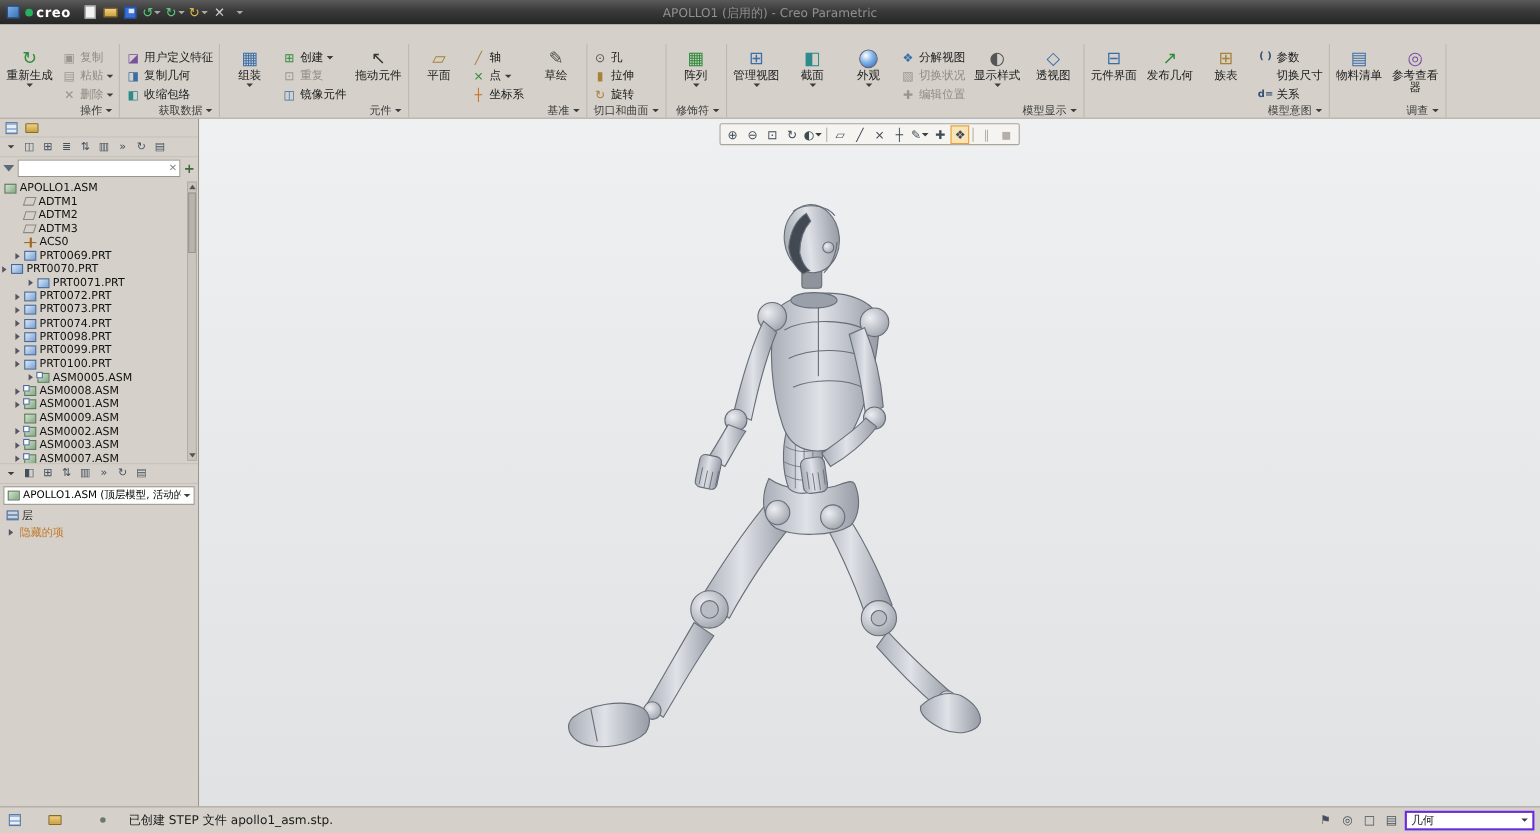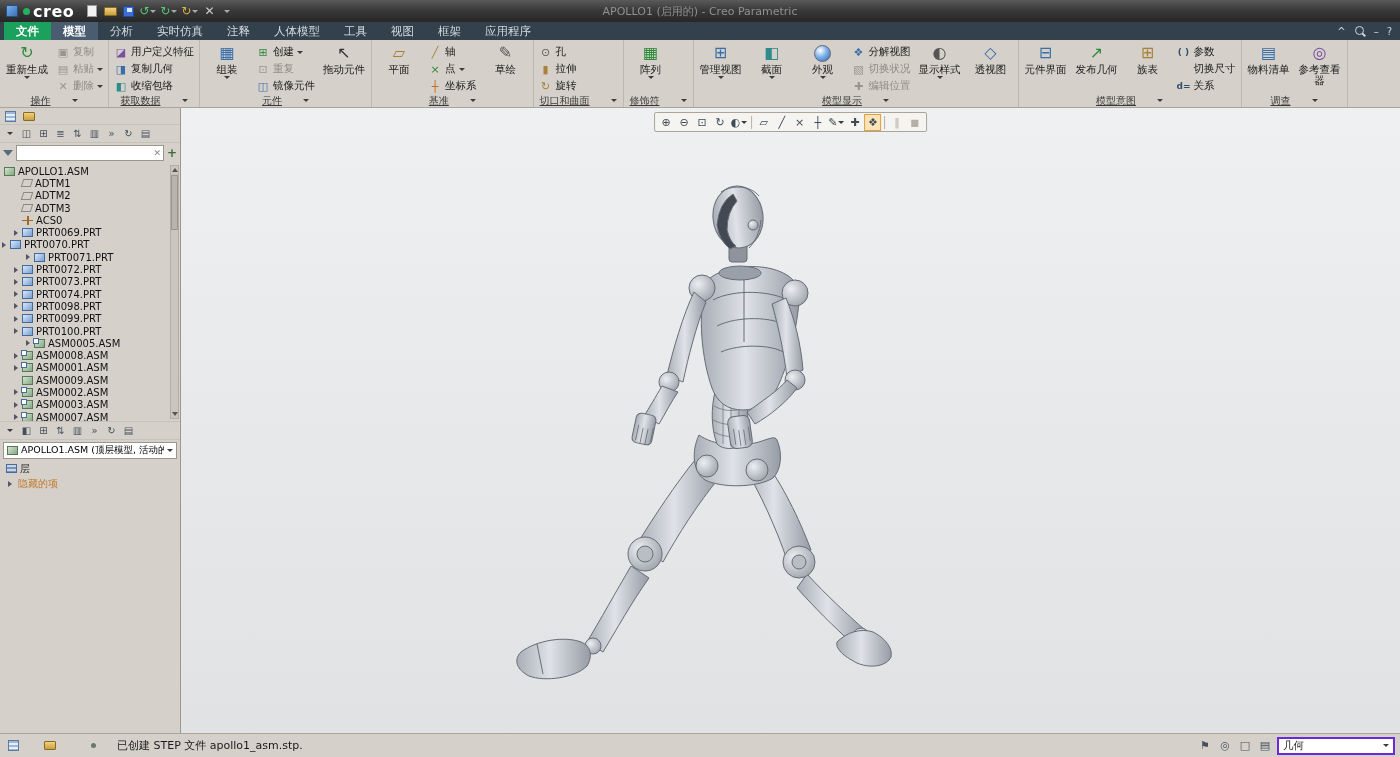--- a/index.html
+++ b/index.html
@@ -2,21 +2,21 @@
 <html><head>
 <meta charset="utf-8">
 <style>
 *{margin:0;padding:0;box-sizing:border-box;font-family:"DejaVu Sans","Liberation Sans",sans-serif;}
 html,body{width:1400px;height:757px;overflow:hidden;background:#d5d1ca;}
 .app{position:relative;width:1400px;height:757px;}
 
 
 .titlebar{position:absolute;top:0;left:0;right:0;height:22px;background:linear-gradient(#5a5a5a,#3a3a3a 45%,#262626);display:flex;align-items:center;padding:0 6px;gap:5px;z-index:5;}
 .appico{width:12px;height:12px;background:linear-gradient(135deg,#7ab0e8,#3a70b8);border:1px solid #26507e;flex:none;}
-.brand{color:#fff;font-size:16px;font-weight:bold;letter-spacing:.5px;display:flex;align-items:center;gap:3px;}
+.brand{color:#fff;font-size:12px;font-weight:bold;letter-spacing:.5px;display:flex;align-items:center;gap:3px;}
 .brandmark{width:7px;height:7px;border-radius:50%;background:#27b05f;display:inline-block;}
 .qat{display:flex;align-items:center;gap:4px;margin-left:6px;z-index:2;}
 .qi{height:16px;min-width:14px;display:flex;align-items:center;justify-content:center;font-size:12px;color:#cfcfcf;gap:1px;}
 .qi-new{width:10px;height:12px;background:#f2f2f2;border:1px solid #999;}
 .qi-open{width:13px;height:9px;background:linear-gradient(#f0d080,#caa040);border:1px solid #8a6a20;border-radius:1px;}
 .qi-save{width:11px;height:11px;background:#3a6fd8;border:1px solid #234a9a;position:relative;}
 .qi-save::before{content:'';position:absolute;top:1px;left:3px;width:5px;height:4px;background:#dce6f8;}
 .g-green{color:#58c878;}
 .title-text{position:absolute;left:0;right:0;text-align:center;color:#909090;font-size:11px;pointer-events:none;}
 
@@ -27,21 +27,21 @@
 .tab.active{background:#4a5d70;color:#fff;font-weight:bold;}
 .tab-controls{margin-left:auto;display:flex;align-items:center;gap:8px;padding-right:8px;color:#cfd6dc;font-size:10px;}
 .mag{width:12px;height:12px;position:relative;display:inline-block;}
 .mag::before{content:'';position:absolute;left:1px;top:1px;width:7px;height:7px;border:1.5px solid #cfd6dc;border-radius:50%;}
 .mag::after{content:'';position:absolute;left:8.5px;top:8.5px;width:4px;height:1.5px;background:#cfd6dc;transform:rotate(45deg);}
 
 
 .ribbon{position:absolute;top:40px;left:0;right:0;height:68px;background:#d5d1ca;border-bottom:1px solid #a9a49c;display:flex;}
 .rgroup{display:flex;flex-direction:column;border-right:1px solid #bdb9b1;padding:1px 2px 0;}
 .rbody{flex:1;display:flex;align-items:stretch;gap:1px;}
-.rlabel{height:13px;font-size:10px;color:#3c3c3c;display:flex;align-items:center;justify-content:center;gap:21px;white-space:nowrap;padding:0 4px;text-decoration:underline;}
+.rlabel{height:13px;font-size:10px;color:#3c3c3c;display:flex;align-items:center;justify-content:flex-end;gap:3px;white-space:nowrap;padding:0 4px;}
 .bigbtn{width:50px;display:flex;flex-direction:column;align-items:center;padding-top:2px;gap:1px;font-size:10.5px;color:#1a1a1a;text-align:center;line-height:11px;cursor:default;}
 .bigbtn .blabel{width:100%;word-break:break-all;}
 .bico{width:22px;height:20px;font-size:16px;display:flex;align-items:center;justify-content:center;line-height:1;}
 .smallcol{display:flex;flex-direction:column;justify-content:flex-start;padding-top:3px;gap:1px;}
 .smbtn{height:16px;display:flex;align-items:center;gap:3px;font-size:10.5px;color:#1a1a1a;padding:0 3px;white-space:nowrap;cursor:default;}
 .sico{width:14px;font-size:11px;text-align:center;line-height:1;flex:none;}
 .cv{width:0;height:0;border-left:3px solid transparent;border-right:3px solid transparent;border-top:3px solid #3c3c3c;display:inline-block;flex:none;}
 .dis{color:#8f8b84;}
 .dis .sico,.dis .bico{color:#9a968e !important;}
 .c-green{color:#2e8b3a;}.c-blue{color:#3a6ea8;}.c-red{color:#b04038;}.c-tan{color:#a8823a;}
@@ -140,38 +140,20 @@
       <span class="qi">
           <span>✕</span>
         </span>
       <span class="qi">
           <span class="cv" style="border-top-color:#aaa"></span>
         </span>
     </div>
     <div class="title-text">APOLLO1 (启用的) - Creo Parametric</div>
   </div>
 
-  <div class="tabbar">
-    <div class="tab file">文件</div>
-    <div class="tab active">模型</div>
-    <div class="tab">分析</div>
-    <div class="tab">实时仿真</div>
-    <div class="tab">注释</div>
-    <div class="tab">人体模型</div>
-    <div class="tab">工具</div>
-    <div class="tab">视图</div>
-    <div class="tab">框架</div>
-    <div class="tab">应用程序</div>
-    <div class="tab-controls">
-      <span>^</span>
-      <span class="mag"></span>
-      <span>–</span>
-      <span>?</span>
-    </div>
-  </div>
 
   <div class="ribbon">
 
     <div class="rgroup">
       <div class="rbody">
         <div class="bigbtn">
           <span class="bico c-green">↻</span>
           <span class="blabel">重新生成</span>
           <span class="cv"></span>
         </div>

